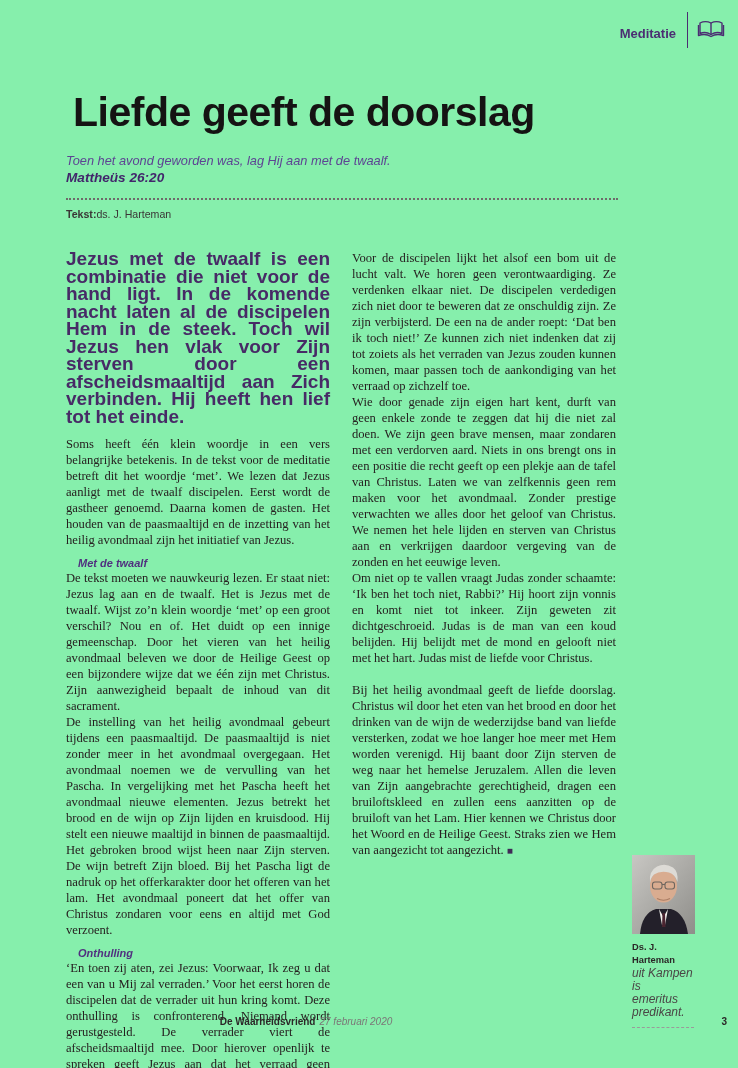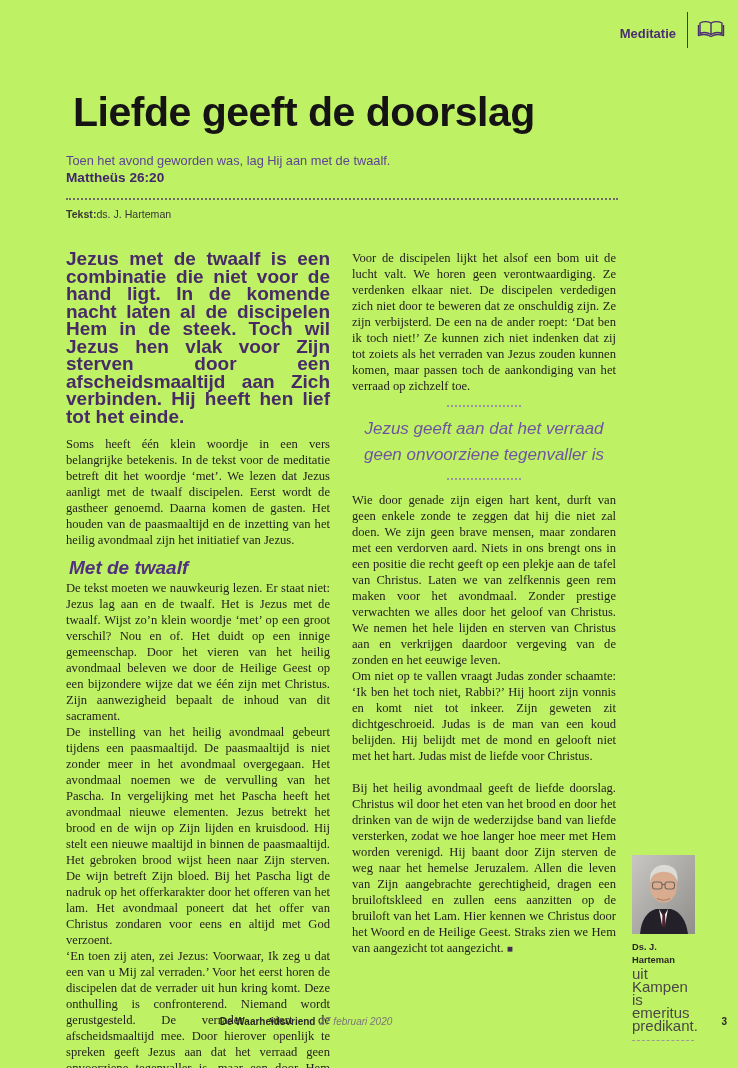--- a/index.html
+++ b/index.html
@@ -1,60 +1,60 @@
 <!DOCTYPE html>
 <html><head>
 <meta charset="utf-8">
 <style>
   html,body{margin:0;padding:0;background:#e8e8e8;}
-  .page{position:relative;width:738px;height:1068px;background:#bef264;margin:0 auto;
+  .page{position:relative;width:738px;height:1068px;background:#86efac;margin:0 auto;
         font-family:"Liberation Sans",sans-serif;overflow:hidden;}
 
   
   .hdr-label{position:absolute;top:26px;right:62px;font-size:13px;font-weight:bold;color:#4b2d72;}
   .hdr-divider{position:absolute;top:12px;right:50px;width:1px;height:36px;background:#4b2d72;}
   .hdr-book{position:absolute;top:18px;right:13px;width:28px;height:22px;}
 
   
   .title{position:absolute;left:66px;top:84px;margin:7px;font-size:41px;line-height:1.05;
          font-weight:800;letter-spacing:-0.5px;color:#151313;}
-  .scripture{position:absolute;left:66px;top:153px;}
+  .scripture{position:absolute;left:66px;top:153px;font-style:italic;}
   .scripture-quote{font-size:12.8px;color:#5d4493;line-height:16px;}
   .scripture-ref{font-size:13.6px;font-weight:bold;color:#42276b;line-height:18px;}
   .dotted-rule{position:absolute;left:66px;top:198px;width:552px;height:0;
                border-top:2px dotted #6e6a6a;}
   .byline{position:absolute;left:66px;top:208px;font-size:10.6px;color:#3a3636;}
   .byline-label{font-weight:bold;margin-right:0;}
 
   
   .col{position:absolute;top:250px;width:264px;}
   .col-left{left:66px;}
   .col-right{left:352px;}
   p{margin:0;}
   .intro{font-size:19px;line-height:17.5px;font-weight:bold;color:#472a66;
          text-align:justify;margin-bottom:11px;}
   .body{font-family:"Liberation Serif",serif;font-size:12.6px;line-height:16px;
         color:#262120;text-align:justify;}
   .gap-before{margin-top:16px;}
-  h3.subhead{margin:9px 0 1px 3px;font-size:19px;font-style:italic;font-weight:bold;
+  h3.subhead{margin:9px 0 1px 12px;font-size:11px;font-style:italic;font-weight:bold;
              color:#50307f;}
 
   
   .pullquote{margin:11px 0 12px 0;text-align:center;}
   .pq-dots{width:74px;margin:0 auto;border-top:2.5px dotted #9a93a8;height:0;}
   .pq-text{font-size:17px;font-style:italic;color:#6f55a0;line-height:26px;}
   .pq-text.first{margin-top:9px;}
   .pq-text.last{margin-bottom:10px;}
   .end-marker{color:#3f2a56;font-size:10px;font-style:normal;margin-left:3px;}
 
   
   .author-box{position:absolute;left:632px;top:855px;width:63px;}
   .photo{width:63px;height:79px;display:block;}
   .caption-name{margin-top:7px;font-size:9.3px;font-weight:bold;color:#2b2727;line-height:13px;}
-  .caption-line{font-size:15px;color:#4a4646;line-height:13px;}
+  .caption-line{font-size:12px;font-style:italic;color:#4a4646;line-height:13px;}
   .caption-rule{margin-top:8px;border-top:1px dashed #9a9a9a;width:62px;height:0;}
 
   
   .footer{position:absolute;left:0;top:1016px;width:612px;text-align:center;font-size:10px;}
   .footer-mag{font-weight:bold;color:#2b2727;}
   .footer-date{font-style:italic;color:#7b7777;margin-left:4px;}
   .page-number{position:absolute;top:1016px;right:11px;font-size:10px;font-weight:bold;color:#2b2727;}
 </style>
 </head>
 <body>
@@ -80,32 +80,27 @@
   <div class="byline">
     <span class="byline-label">Tekst:</span><span>ds. J. Harteman</span>
   </div>
 
   <div class="col col-left">
     <p class="intro">Jezus met de twaalf is een combinatie die niet voor de hand ligt. In de komende nacht laten al de discipelen Hem in de steek. Toch wil Jezus hen vlak voor Zijn sterven door een afscheidsmaaltijd aan Zich verbinden. Hij heeft hen lief tot het einde.</p>
     <p class="body">Soms heeft één klein woordje in een vers belangrijke betekenis. In de tekst voor de meditatie betreft dit het woordje ‘met’. We lezen dat Jezus aanligt met de twaalf discipelen. Eerst wordt de gastheer genoemd. Daarna komen de gasten. Het houden van de paasmaaltijd en de inzetting van het heilig avondmaal zijn het initiatief van Jezus.</p>
     <h3 class="subhead">Met de twaalf</h3>
     <p class="body">De tekst moeten we nauwkeurig lezen. Er staat niet: Jezus lag aan en de twaalf. Het is Jezus met de twaalf. Wijst zo’n klein woordje ‘met’ op een groot verschil? Nou en of. Het duidt op een innige gemeenschap. Door het vieren van het heilig avondmaal beleven we door de Heilige Geest op een bijzondere wijze dat we één zijn met Christus. Zijn aanwezigheid bepaalt de inhoud van dit sacrament.</p>
     <p class="body">De instelling van het heilig avondmaal gebeurt tijdens een paasmaaltijd. De paasmaaltijd is niet zonder meer in het avondmaal overgegaan. Het avondmaal noemen we de vervulling van het Pascha. In vergelijking met het Pascha heeft het avondmaal nieuwe elementen. Jezus betrekt het brood en de wijn op Zijn lijden en kruisdood. Hij stelt een nieuwe maaltijd in binnen de paasmaaltijd. Het gebroken brood wijst heen naar Zijn sterven. De wijn betreft Zijn bloed. Bij het Pascha ligt de nadruk op het offerkarakter door het offeren van het lam. Het avondmaal poneert dat het offer van Christus zondaren voor eens en altijd met God verzoent.</p>
+    <h3 class="subhead">Onthulling</h3>
     <p class="body">‘En toen zij aten, zei Jezus: Voorwaar, Ik zeg u dat een van u Mij zal verraden.’ Voor het eerst horen de discipelen dat de verrader uit hun kring komt. Deze onthulling is confronterend. Niemand wordt gerustgesteld. De verrader viert de afscheidsmaaltijd mee. Door hierover openlijk te spreken geeft Jezus aan dat het verraad geen onvoorziene tegenvaller is, maar een door Hem aanvaard onderdeel van Zijn lijden, tot vervulling van de Schriften.</p>
   </div>
 
   <div class="col col-right">
     <p class="body">Voor de discipelen lijkt het alsof een bom uit de lucht valt. We horen geen verontwaardiging. Ze verdenken elkaar niet. De discipelen verdedigen zich niet door te beweren dat ze onschuldig zijn. Ze zijn verbijsterd. De een na de ander roept: ‘Dat ben ik toch niet!’ Ze kunnen zich niet indenken dat zij tot zoiets als het verraden van Jezus zouden kunnen komen, maar passen toch de aankondiging van het verraad op zichzelf toe.</p>
 
-    <div class="pullquote">
-      <div class="pq-dots"></div>
-      <div class="pq-text first">Jezus geeft aan dat het verraad</div>
-      <div class="pq-text last">geen onvoorziene tegenvaller is</div>
-      <div class="pq-dots"></div>
-    </div>
 
     <p class="body">Wie door genade zijn eigen hart kent, durft van geen enkele zonde te zeggen dat hij die niet zal doen. We zijn geen brave mensen, maar zondaren met een verdorven aard. Niets in ons brengt ons in een positie die recht geeft op een plekje aan de tafel van Christus. Laten we van zelfkennis geen rem maken voor het avondmaal. Zonder prestige verwachten we alles door het geloof van Christus. We nemen het hele lijden en sterven van Christus aan en verkrijgen daardoor vergeving van de zonden en het eeuwige leven.</p>
     <p class="body">Om niet op te vallen vraagt Judas zonder schaamte: ‘Ik ben het toch niet, Rabbi?’ Hij hoort zijn vonnis en komt niet tot inkeer. Zijn geweten zit dichtgeschroeid. Judas is de man van een koud belijden. Hij belijdt met de mond en gelooft niet met het hart. Judas mist de liefde voor Christus.</p>
     <p class="body gap-before"><span>Bij het heilig avondmaal geeft de liefde doorslag. Christus wil door het eten van het brood en door het drinken van de wijn de wederzijdse band van liefde versterken, zodat we hoe langer hoe meer met Hem worden verenigd. Hij baant door Zijn sterven de weg naar het hemelse Jeruzalem. Allen die leven van Zijn aangebrachte gerechtigheid, dragen een bruiloftskleed en zullen eens aanzitten op de bruiloft van het Lam. Hier kennen we Christus door het Woord en de Heilige Geest. Straks zien we Hem van aangezicht tot aangezicht.</span><span class="end-marker">■</span></p>
   </div>
 
   <aside class="author-box">
     <svg class="photo" width="63" height="79" viewBox="0 0 63 79">
       <defs>
         <linearGradient id="bg" x1="0" y1="0" x2="1" y2="1">

